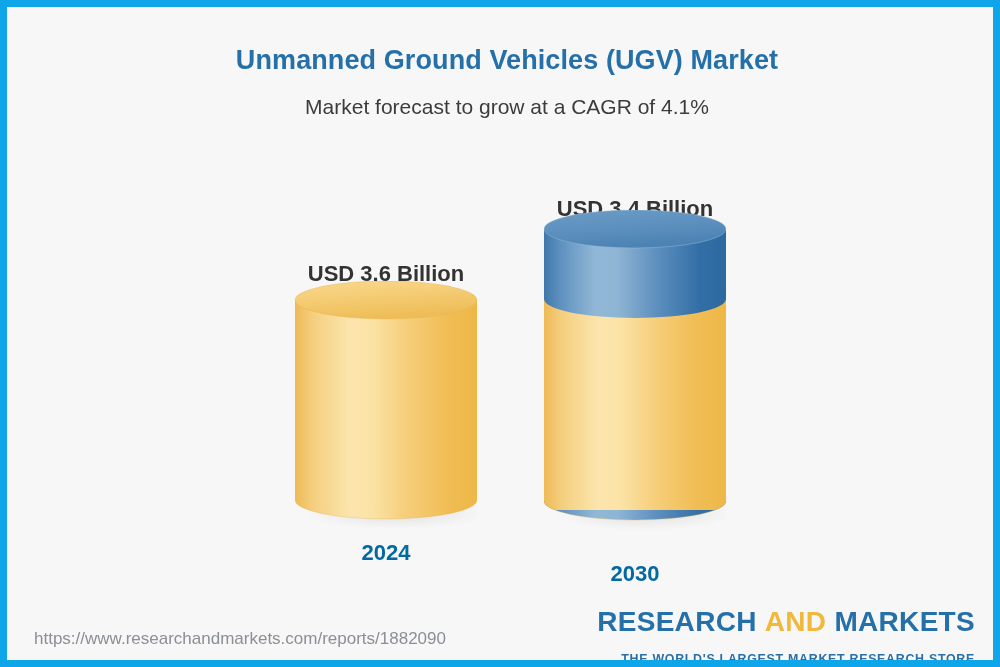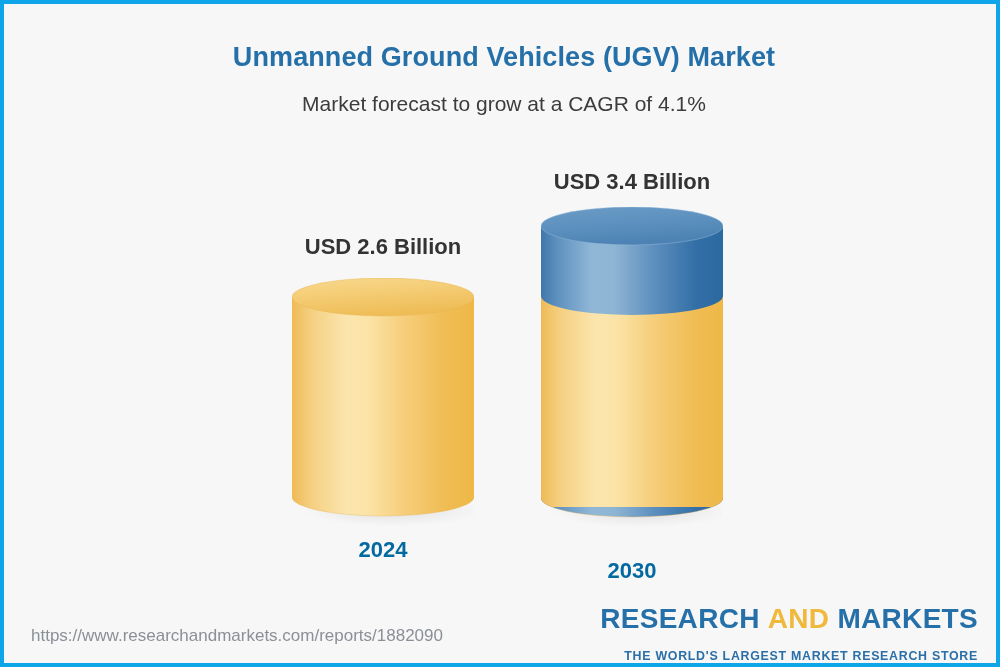--- a/index.html
+++ b/index.html
@@ -9,21 +9,21 @@
   }
   body {
     font-family: "Liberation Sans", sans-serif;
   }
   #canvas {
     position: relative;
     width: 1000px;
     height: 667px;
     background: #f7f7f7;
     box-sizing: border-box;
-    border: 4px solid #0ea5e9;
+    border: 7px solid #0ea5e9;
     overflow: hidden;
   }
 
   
   #chart-title {
     position: absolute;
     top: 38px;
     left: 0;
     width: 1000px;
     text-align: center;
@@ -61,20 +61,21 @@
 
   .value-label {
     position: absolute;
     width: 300px;
     left: -59px;
     text-align: center;
     font-size: 22px;
     font-weight: bold;
     color: #333333;
     white-space: nowrap;
+    margin-top: 24px;
   }
 
   .category-label {
     position: absolute;
     width: 182px;
     left: 0;
     text-align: center;
     font-size: 22px;
     font-weight: bold;
     color: #0369a1;
@@ -127,21 +128,21 @@
 
 <div id="canvas">
 
   <div id="chart-title">Unmanned Ground Vehicles (UGV) Market</div>
   <div id="chart-subtitle">Market forecast to grow at a CAGR of 4.1%</div>
 
   <div id="plot-area">
 
     <div class="bar-group" style="left:288px; top:0;">
 
-      <div class="value-label" style="top:230px;">USD 2.6 Billion</div>
+      <div class="value-label" style="top:230px;">USD 3.6 Billion</div>
 
       <div class="cylinder" style="top:274px; left:0;">
         <svg class="cyl-svg" width="182" height="250" viewBox="0 0 182 250">
           <defs>
             <linearGradient id="yellowBody1" x1="0" y1="0" x2="1" y2="0">
               <stop offset="0%" stop-color="#eeba55"></stop>
               <stop offset="10%" stop-color="#f5cf80"></stop>
               <stop offset="30%" stop-color="#fbe5ad"></stop>
               <stop offset="42%" stop-color="#fbe3a6"></stop>
               <stop offset="62%" stop-color="#f6cd79"></stop>

